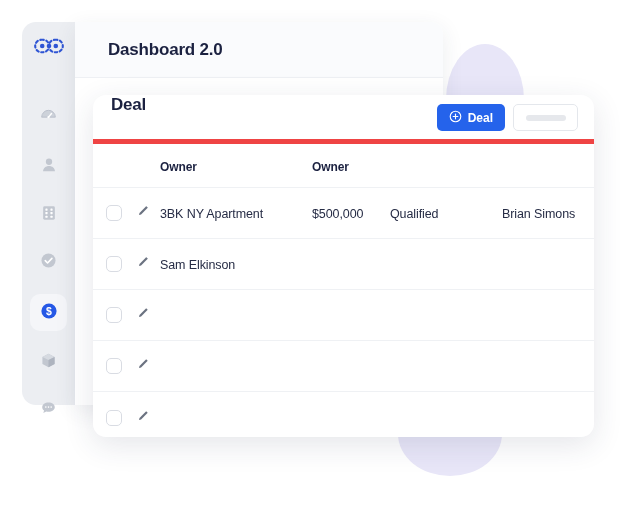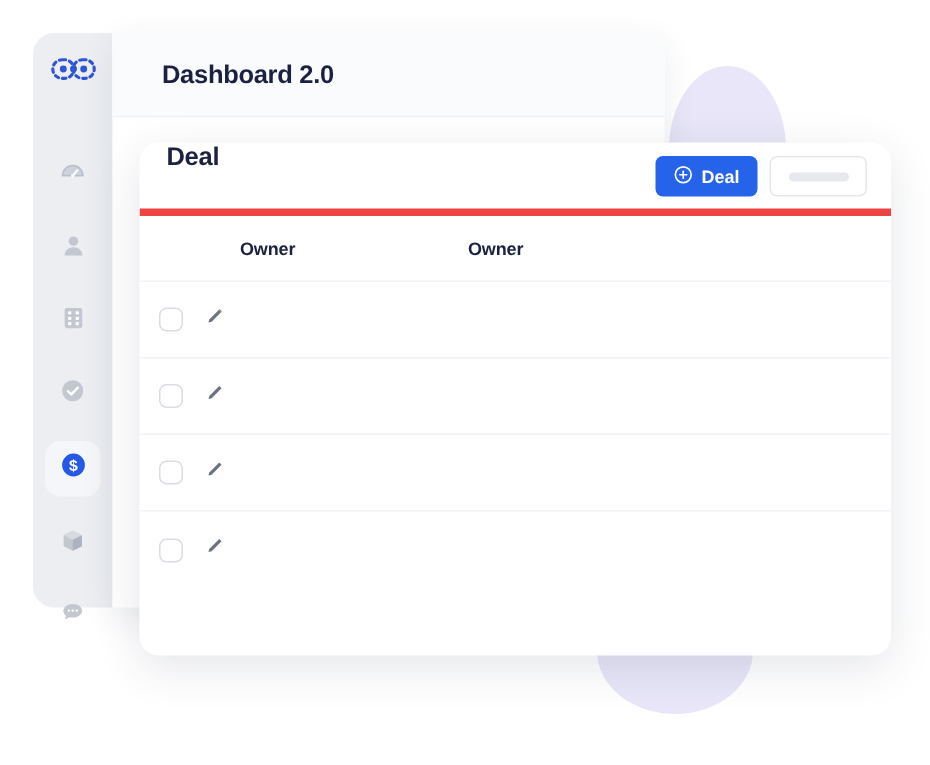--- a/index.html
+++ b/index.html
@@ -266,33 +266,51 @@
       </div>
     </div>
 
     <div class="row head">
       <div class="c-check"></div>
       <div class="c-pencil"></div>
       <div class="c-title"><span class="cell-text">Owner</span></div>
       <div class="c-owner"><span class="cell-text">Owner</span></div>
     </div>
 
-
     <div class="row">
       <div class="c-check">
           <span class="checkbox"></span>
         </div>
       <div class="c-pencil">
         <span>
           <svg width="14" height="14" viewBox="0 0 16 16">
             <path d="M11.6 2.6l1.8 1.8-7.6 7.6-2.4.6.6-2.4z" fill="#6b7280"></path>
             <path d="M11.6 2.6l1.8 1.8" stroke="#9ca3af" stroke-width="1"></path>
           </svg>
         </span>
       </div>
+      <div class="c-title"><span class="cell-text">3BK NY Apartment</span></div>
+      <div class="c-value"><span class="cell-text">$500,000</span></div>
+      <div class="c-stage"><span class="cell-text">Qualified</span></div>
+      <div class="c-owner"><span class="cell-text">Brian Simons</span></div>
+    </div>
+
+    <div class="row">
+      <div class="c-check">
+          <span class="checkbox"></span>
+        </div>
+      <div class="c-pencil">
+        <span>
+          <svg width="14" height="14" viewBox="0 0 16 16">
+            <path d="M11.6 2.6l1.8 1.8-7.6 7.6-2.4.6.6-2.4z" fill="#6b7280"></path>
+            <path d="M11.6 2.6l1.8 1.8" stroke="#9ca3af" stroke-width="1"></path>
+          </svg>
+        </span>
+      </div>
+      <div class="c-owner"><span class="cell-text">Sam Elkinson</span></div>
     </div>
 
     <div class="row">
       <div class="c-check">
           <span class="checkbox"></span>
         </div>
       <div class="c-pencil">
         <span>
           <svg width="14" height="14" viewBox="0 0 16 16">
             <path d="M11.6 2.6l1.8 1.8-7.6 7.6-2.4.6.6-2.4z" fill="#6b7280"></path>

